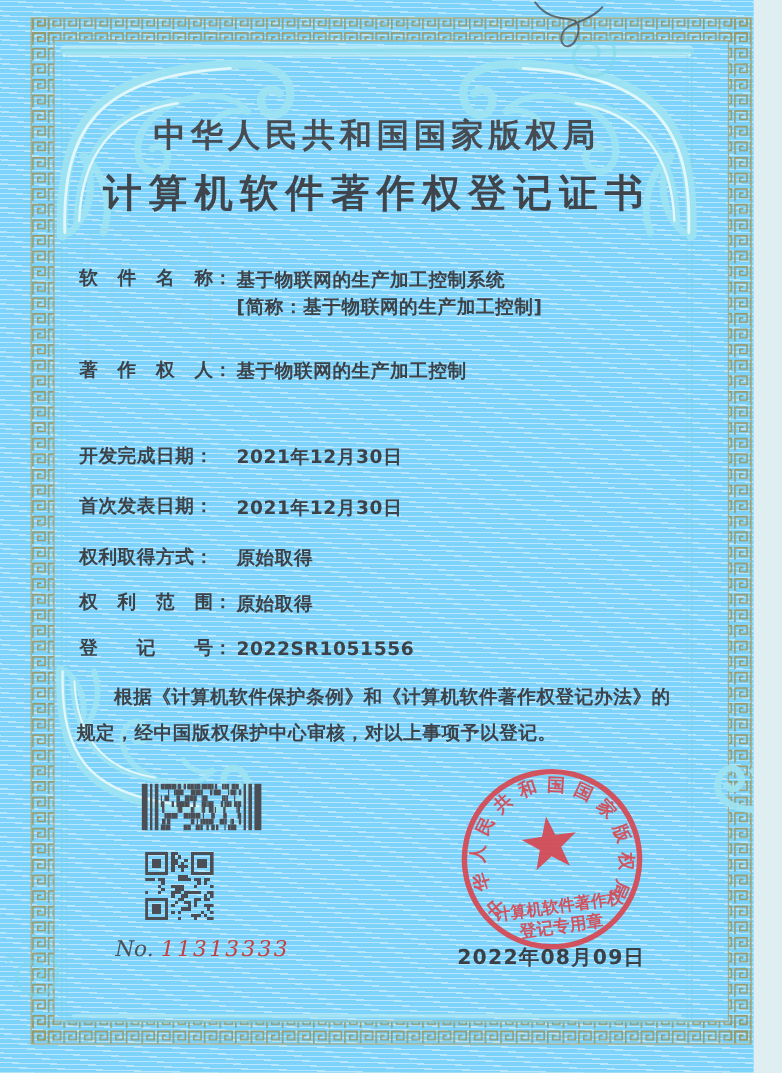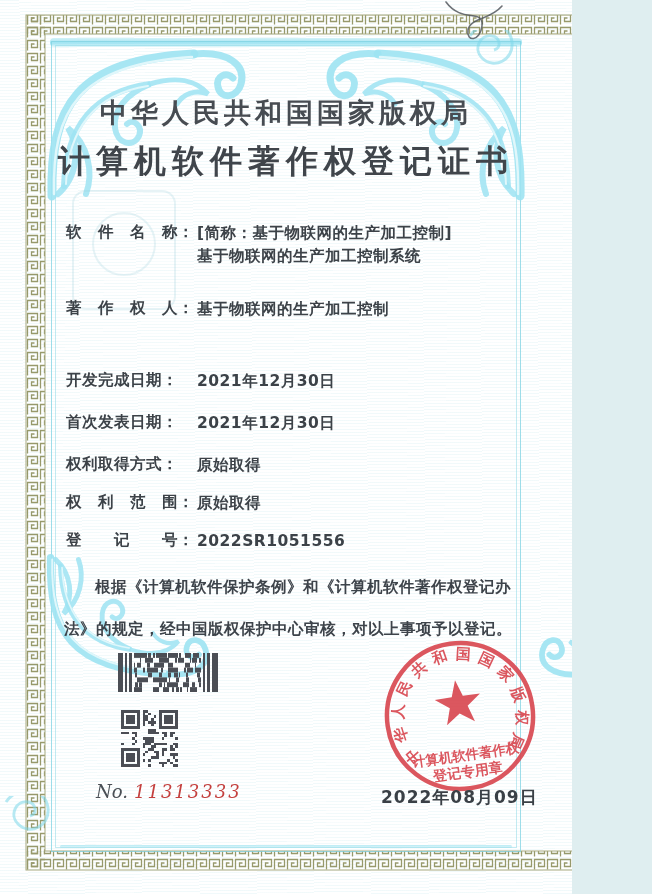--- a/index.html
+++ b/index.html
@@ -1,18 +1,18 @@
 <!DOCTYPE html>
 <html><head>
 <meta charset="utf-8">
 <style>
   html,body{margin:0;padding:0;background:#dfeef0;}
   .stage{
-    position:relative; width:572px; height:894px; overflow:hidden;
-    background:#ffffff;
+    position:relative; width:628px; height:894px; overflow:hidden;
+    background:#7dd3fc;
     font-family:"DejaVu Sans","Liberation Sans",sans-serif;
     color:#3d434a;
   }
   
   .stage::before{
     content:""; position:absolute; inset:0; pointer-events:none;
     background:
       repeating-linear-gradient(1.5deg, rgba(255,255,255,.45) 0 1px, transparent 1px 4px),
       repeating-linear-gradient(-1deg, rgba(120,200,214,.10) 0 1px, transparent 1px 3px);
   }
@@ -43,21 +43,21 @@
     font-family:"DejaVu Serif","Liberation Serif",serif; font-weight:700;
     font-size:32px; letter-spacing:6px; color:#40454b;}
   .cert-no{position:absolute; right:60px; top:192px; font-size:13.5px; font-weight:700;
     color:#41474d; letter-spacing:.5px;}
   
   .field-row{position:absolute; left:66px; width:530px; font-size:15.5px; font-weight:700; color:#3c4248;}
   .field-row .label{position:absolute; left:0; top:0; white-space:pre; letter-spacing:.5px;}
   .field-row .value{position:absolute; left:131px; top:0;}
   .field-row .value div{line-height:23px; letter-spacing:.5px;}
   .statement{position:absolute; left:64px; right:56px; top:566px;
-    font-size:15.5px; font-weight:700; color:#3d434a; line-height:42px;
+    font-size:15.5px; font-weight:700; color:#3d434a; line-height:30px;
     text-indent:2em; letter-spacing:.5px;}
   
   .barcode{position:absolute; left:118px; top:653px;}
   .qrcode{position:absolute; left:121px; top:710px;}
   
   .seal{position:absolute; left:370px; top:626px; width:180px; height:180px;
     transform:rotate(-8deg); opacity:.9;}
   .issue-date{position:absolute; left:381px; top:786px; font-size:17px; font-weight:700;
     color:#3a4046; letter-spacing:1px;}
   .serial{position:absolute; left:96px; top:781px; font-size:18px;
@@ -130,22 +130,22 @@
     <path d="M14,2 C30,24 52,8 50,26 C48,42 34,42 36,30 C38,18 58,20 70,6" fill="none" stroke="#4a4f55" stroke-width="1.6" opacity=".8" stroke-linecap="round"></path>
   </svg>
 
   <div class="title">中华人民共和国国家版权局</div>
   <div class="subtitle">计算机软件著作权登记证书</div>
 
   <div id="fields">
       <div class="field-row" style="top: 222px;">
         <span class="label">软　件　名　称：</span>
         <div class="value">
+          <div>基于物联网的生产加工控制系统</div>
           <div>[简称：基于物联网的生产加工控制]</div>
-          <div>基于物联网的生产加工控制系统</div>
         </div>
       </div>
       <div class="field-row" style="top: 298px;">
         <span class="label">著　作　权　人：</span>
         <div class="value">
           <div>基于物联网的生产加工控制</div>
         </div>
       </div>
       <div class="field-row" style="top: 370px;">
         <span class="label">开发完成日期：</span>

